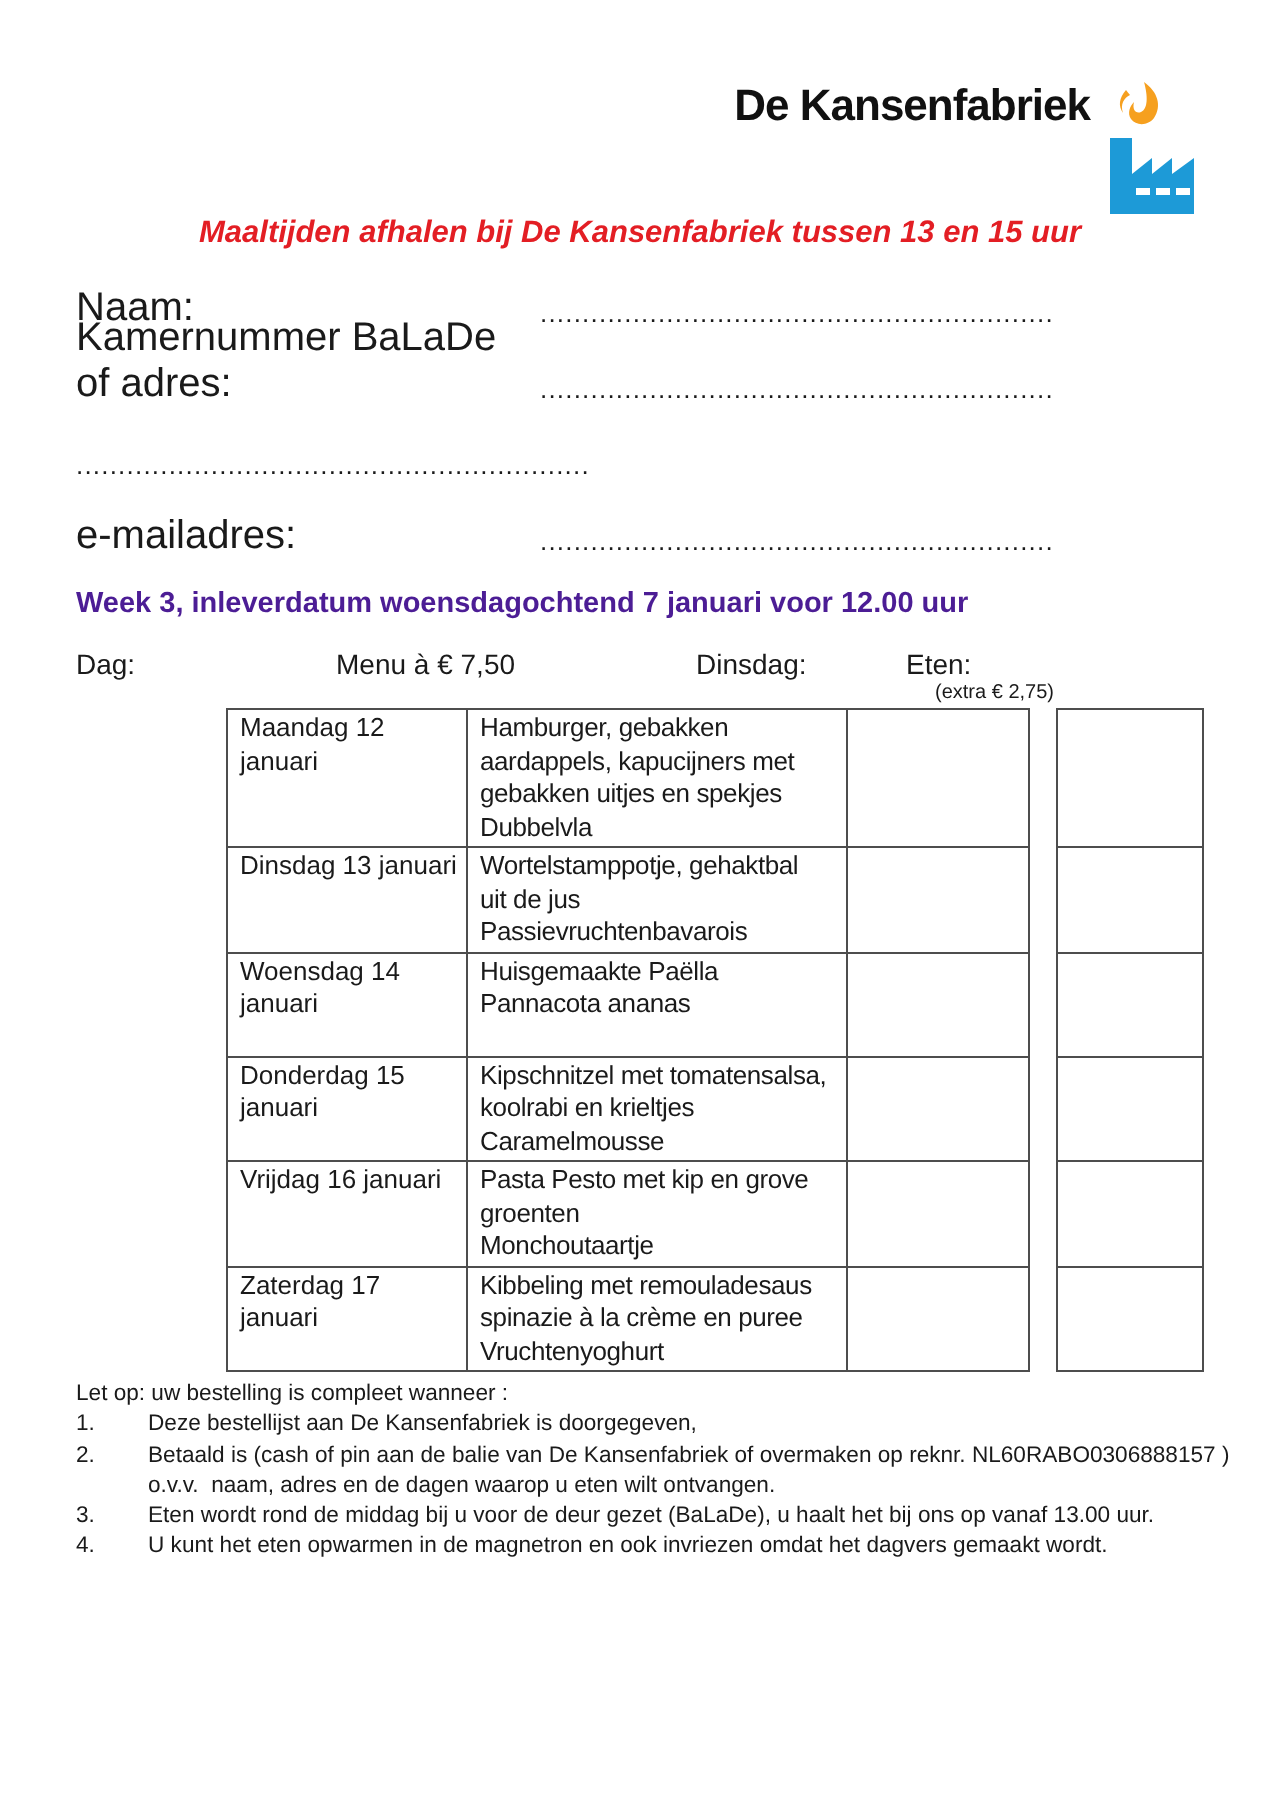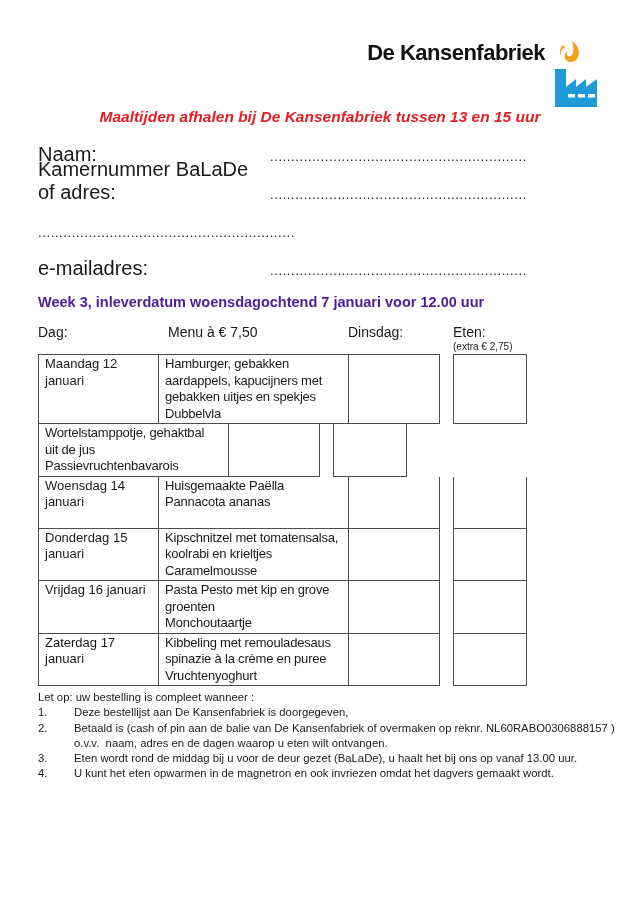--- a/index.html
+++ b/index.html
@@ -46,25 +46,25 @@
   }
 
   
   .thead { display:flex; margin:14px 38px 2px 38px; align-items:flex-start; }
   .th { font-size:14px; }
   .th-day  { width:120px; }
   .th-menu { width:190px; padding-left:10px; box-sizing:border-box; }
   .th-qty  { width:92px; }
   .th-gap  { width:13px; }
   .th-soup { width:74px; }
-  .soup-note { font-size:10px; margin-top:1px; }
+  .soup-note { font-size:10px; margin-top:1px;text-align:right; }
 
   
   .grid { margin:0 38px 0 38px; }
-  .t-row { display:flex; align-items:stretch; min-height:52px; }
+  .t-row { display:flex; align-items:stretch; min-height:52px;justify-content:flex-end; }
   .t-row.tall { min-height:68px; }
   .td {
     box-sizing:border-box;
     border-left:1px solid #4d4d4d;
     border-bottom:1px solid #4d4d4d;
     padding:1px 4px 1px 6px;
     font-size:13px; line-height:16.5px;
     white-space:pre; overflow:hidden;
   }
   .t-row.first .td { border-top:1px solid #4d4d4d; }
@@ -141,20 +141,21 @@
       <div class="td td-menu">Hamburger, gebakken
 aardappels, kapucijners met
 gebakken uitjes en spekjes
 Dubbelvla</div>
       <div class="td td-qty"></div>
       <div class="td-gap"></div>
       <div class="td td-soup"></div>
     </div>
 
     <div class="t-row">
+      <div class="td td-day">Dinsdag 13 januari</div>
       <div class="td td-menu">Wortelstamppotje, gehaktbal
 uit de jus
 Passievruchtenbavarois</div>
       <div class="td td-qty"></div>
       <div class="td-gap"></div>
       <div class="td td-soup"></div>
     </div>
 
     <div class="t-row">
       <div class="td td-day">Woensdag 14

